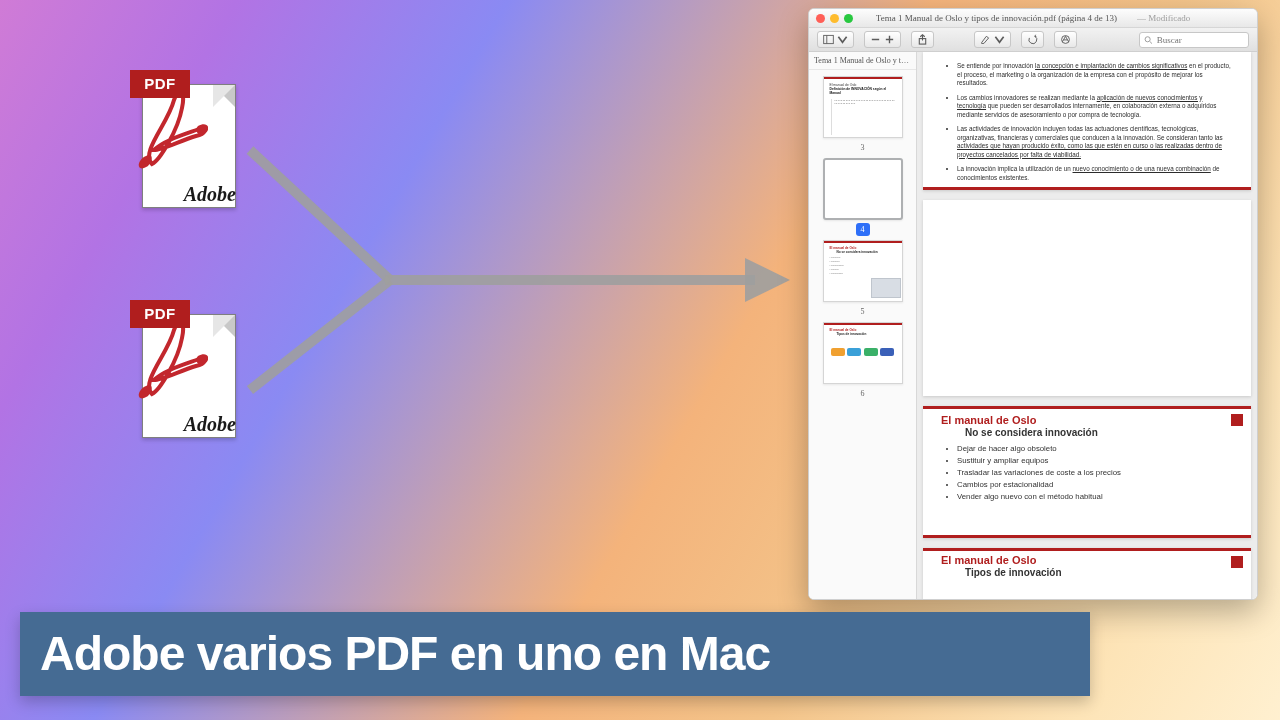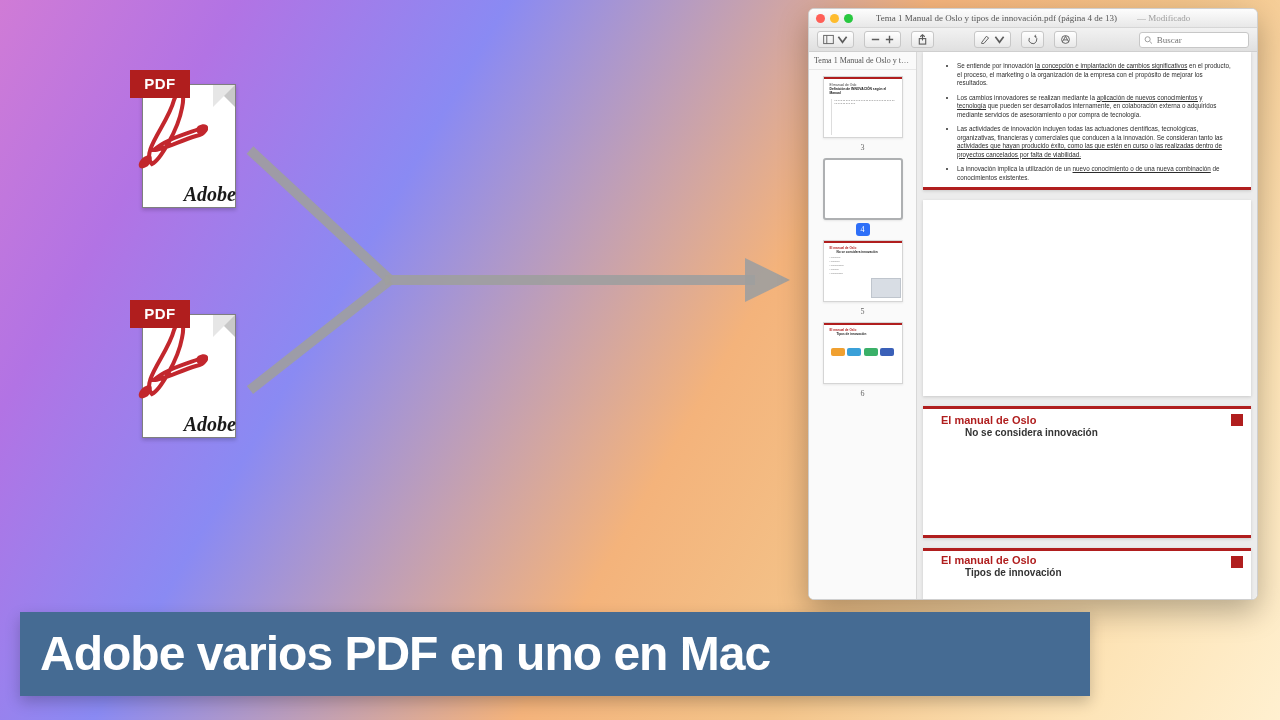--- a/index.html
+++ b/index.html
@@ -287,20 +287,27 @@
         <div class="red-bot"></div>
       </div>
 
       <div class="page p-blank"></div>
 
       <div class="page p3">
         <div class="red-top"></div>
         <small class="red-sq" style="top:8px"></small>
         <h1>El manual de Oslo</h1>
         <h2>No se considera innovación</h2>
+        <ul id="p3-list">
+            <li>Dejar de hacer algo obsoleto</li>
+            <li>Sustituir y ampliar equipos</li>
+            <li>Trasladar las variaciones de coste a los precios</li>
+            <li>Cambios por estacionalidad</li>
+            <li>Vender algo nuevo con el método habitual</li>
+          </ul>
         <div class="red-bot"></div>
       </div>
 
       <div class="page p4">
         <div class="red-top"></div>
         <small class="red-sq" style="top:8px"></small>
         <h1>El manual de Oslo</h1>
         <h2>Tipos de innovación</h2>
       </div>
     </div>

